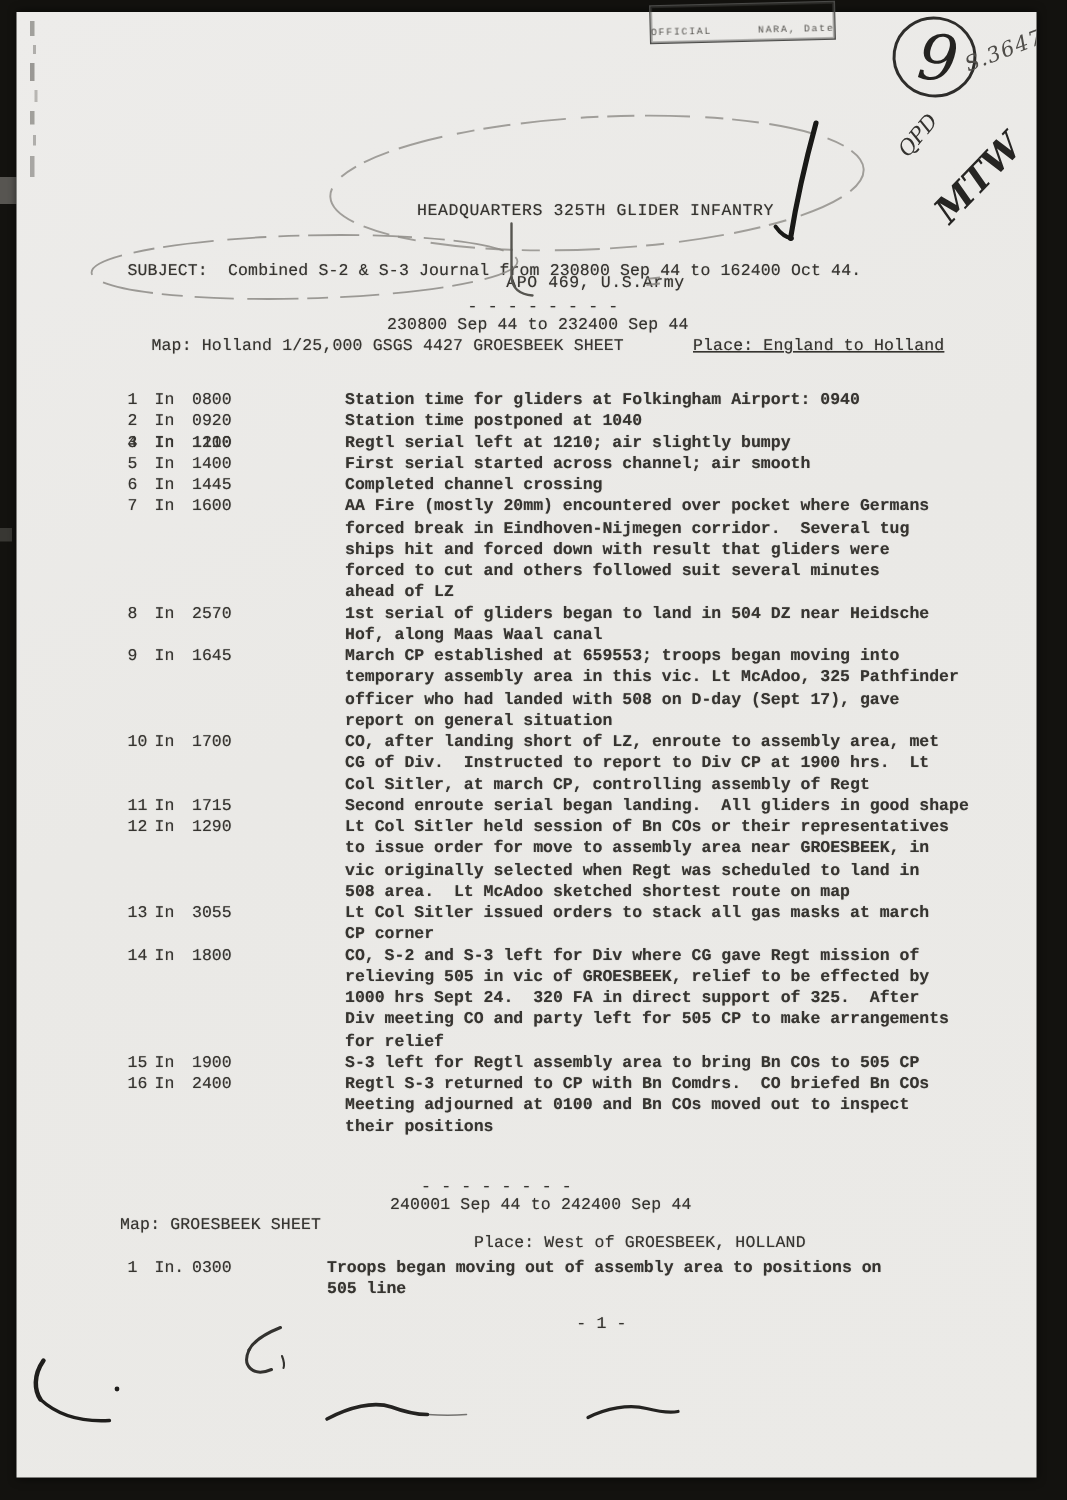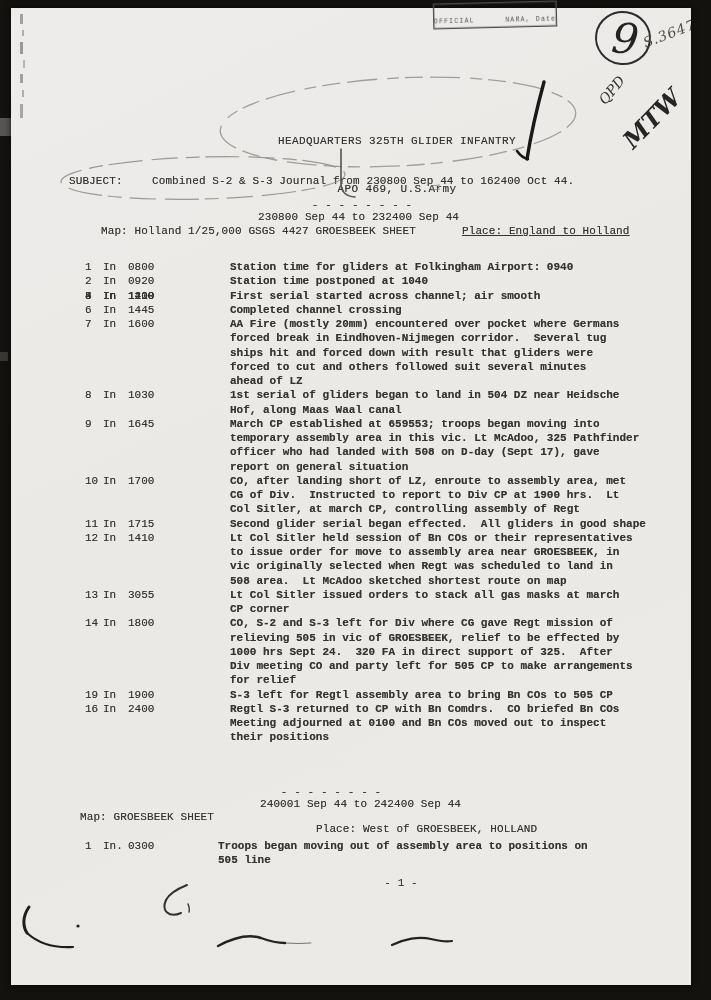--- a/index.html
+++ b/index.html
@@ -48,21 +48,21 @@
 
     <div class="stamp">
       <span>OFFICIAL      NARA, Date</span>
     </div>
 
     <div class="tw hdr center" style="left:246px;top:93px;width:280px;">
       <div>HEADQUARTERS 325TH GLIDER INFANTRY</div>
       <div>APO 469, U.S.Army</div>
     </div>
 
-    <div class="tw" style="left:58px;top:166px;text-align:center;">SUBJECT:</div>
+    <div class="tw" style="left:74px;top:166px;text-align:center;">SUBJECT:</div>
     <div class="tw" style="left:141px;top:166px;">Combined S-2 &amp; S-3 Journal from 230800 Sep 44 to 162400 Oct 44.</div>
 
     <div class="tw center" style="left:231px;top:190px;width:240px;">- - - - - - - -</div>
     <div class="tw" style="left:247px;top:202px;">230800 Sep 44 to 232400 Sep 44</div>
     <div class="tw" style="left:74px;top:216px;padding-left:16px;">Map: Holland 1/25,000 GSGS 4427 GROESBEEK SHEET</div>
     <div class="tw" style="left:451px;top:216px;text-decoration:underline;">Place: England to Holland</div>
 
     <div class="entries" data-section="0" style="top:252px;">
   <div class="entry-row">
     <span class="c-no">1</span>
@@ -81,20 +81,21 @@
   <div class="entry-row">
     <span class="c-no">3</span>
     <span class="c-io">In</span>
     <span class="c-time">1100</span>
   </div>
 
   <div class="entry-row">
     <span class="c-no">4</span>
     <span class="c-io">In</span>
     <span class="c-time">1210</span>
+    <div class="c-desc">Regtl serial left at 1210; air slightly bumpy</div>
   </div>
 
   <div class="entry-row">
     <span class="c-no">5</span>
     <span class="c-io">In</span>
     <span class="c-time">1400</span>
     <div class="c-desc">First serial started across channel; air smooth</div>
   </div>
 
   <div class="entry-row">
@@ -111,21 +112,21 @@
     <div class="c-desc">AA Fire (mostly 20mm) encountered over pocket where Germans
 forced break in Eindhoven-Nijmegen corridor.  Several tug
 ships hit and forced down with result that gliders were
 forced to cut and others followed suit several minutes
 ahead of LZ</div>
   </div>
 
   <div class="entry-row">
     <span class="c-no">8</span>
     <span class="c-io">In</span>
-    <span class="c-time">1030</span>
+    <span class="c-time">2570</span>
     <div class="c-desc">1st serial of gliders began to land in 504 DZ near Heidsche
 Hof, along Maas Waal canal</div>
   </div>
 
   <div class="entry-row">
     <span class="c-no">9</span>
     <span class="c-io">In</span>
     <span class="c-time">1645</span>
     <div class="c-desc">March CP established at 659553; troops began moving into
 temporary assembly area in this vic. Lt McAdoo, 325 Pathfinder
@@ -139,27 +140,27 @@
     <span class="c-time">1700</span>
     <div class="c-desc">CO, after landing short of LZ, enroute to assembly area, met
 CG of Div.  Instructed to report to Div CP at 1900 hrs.  Lt
 Col Sitler, at march CP, controlling assembly of Regt</div>
   </div>
 
   <div class="entry-row">
     <span class="c-no">11</span>
     <span class="c-io">In</span>
     <span class="c-time">1715</span>
-    <div class="c-desc">Second glider serial began effected.  All gliders in good shape</div>
+    <div class="c-desc">Second enroute serial began landing.  All gliders in good shape</div>
   </div>
 
   <div class="entry-row">
     <span class="c-no">12</span>
     <span class="c-io">In</span>
-    <span class="c-time">1410</span>
+    <span class="c-time">1290</span>
     <div class="c-desc">Lt Col Sitler held session of Bn COs or their representatives
 to issue order for move to assembly area near GROESBEEK, in
 vic originally selected when Regt was scheduled to land in
 508 area.  Lt McAdoo sketched shortest route on map</div>
   </div>
 
   <div class="entry-row">
     <span class="c-no">13</span>
     <span class="c-io">In</span>
     <span class="c-time">3055</span>
@@ -172,21 +173,21 @@
     <span class="c-io">In</span>
     <span class="c-time">1800</span>
     <div class="c-desc">CO, S-2 and S-3 left for Div where CG gave Regt mission of
 relieving 505 in vic of GROESBEEK, relief to be effected by
 1000 hrs Sept 24.  320 FA in direct support of 325.  After
 Div meeting CO and party left for 505 CP to make arrangements
 for relief</div>
   </div>
 
   <div class="entry-row">
-    <span class="c-no">19</span>
+    <span class="c-no">15</span>
     <span class="c-io">In</span>
     <span class="c-time">1900</span>
     <div class="c-desc">S-3 left for Regtl assembly area to bring Bn COs to 505 CP</div>
   </div>
 
   <div class="entry-row">
     <span class="c-no">16</span>
     <span class="c-io">In</span>
     <span class="c-time">2400</span>
     <div class="c-desc">Regtl S-3 returned to CP with Bn Comdrs.  CO briefed Bn COs

